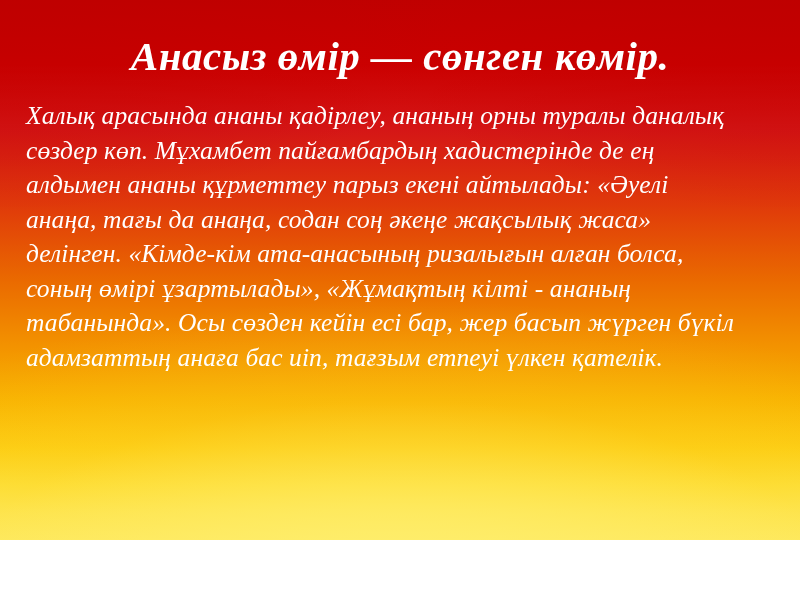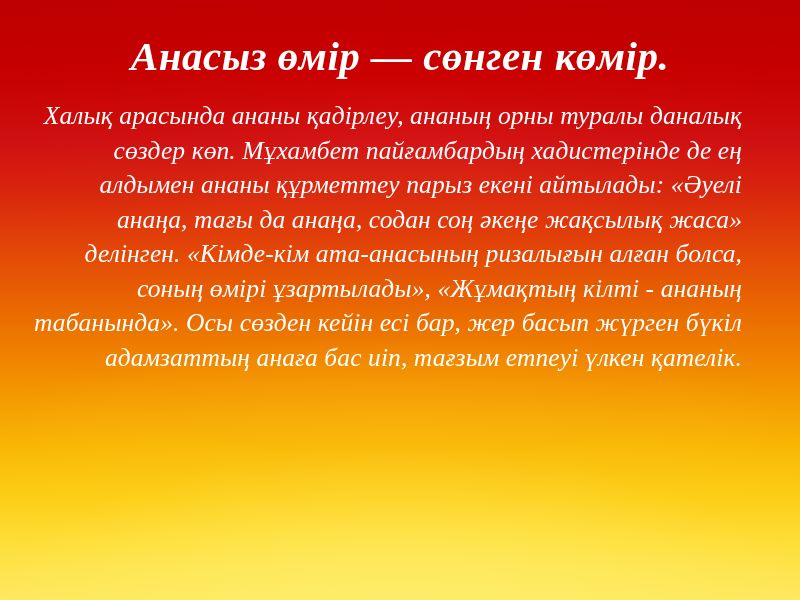--- a/index.html
+++ b/index.html
@@ -8,21 +8,21 @@
   }
   body {
     width: 800px;
     height: 600px;
     overflow: hidden;
     font-family: "Liberation Serif", serif;
   }
   .slide {
     position: relative;
     width: 800px;
-    height: 600px;
+    height: 540px;
     box-sizing: border-box;
     background:
       linear-gradient(to bottom,
         #c00000 0%,
         #cc0000 12%,
         #d51616 24%,
         #e03a0a 38%,
         #ea6a00 52%,
         #f39200 64%,
         #f8b200 74%,
@@ -64,21 +64,21 @@
     padding: 20px 58px 0 26px;
   }
   .body-text {
     margin: 0;
     color: #ffffff;
     font-family: "Liberation Serif", serif;
     font-style: italic;
     font-weight: normal;
     font-size: 25.5px;
     line-height: 1.355;
-    text-align: right;
+    text-align: left;
     letter-spacing: 0.1px;
   }
 </style>
 </head>
 <body>
 
 <div class="slide">
   <div class="content">
     <h1 class="slide-title">Анасыз өмір — сөнген көмір.</h1>
     <div class="body-block">

